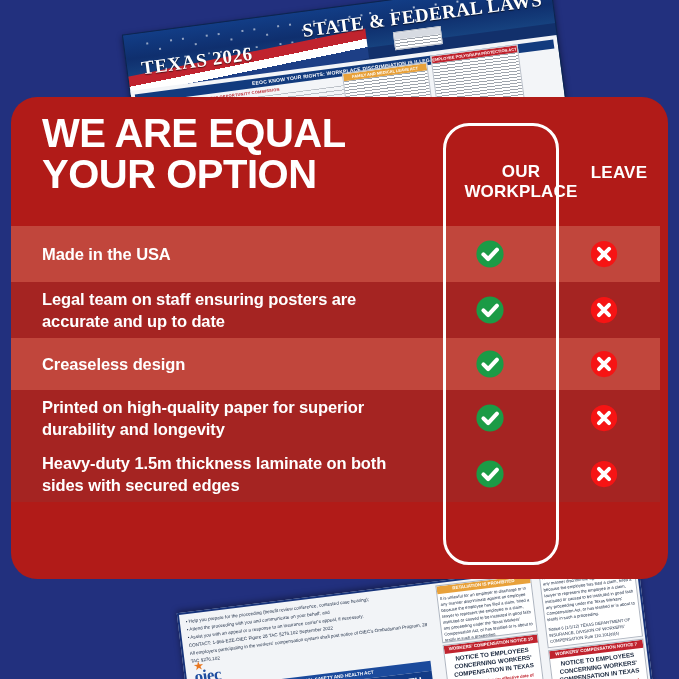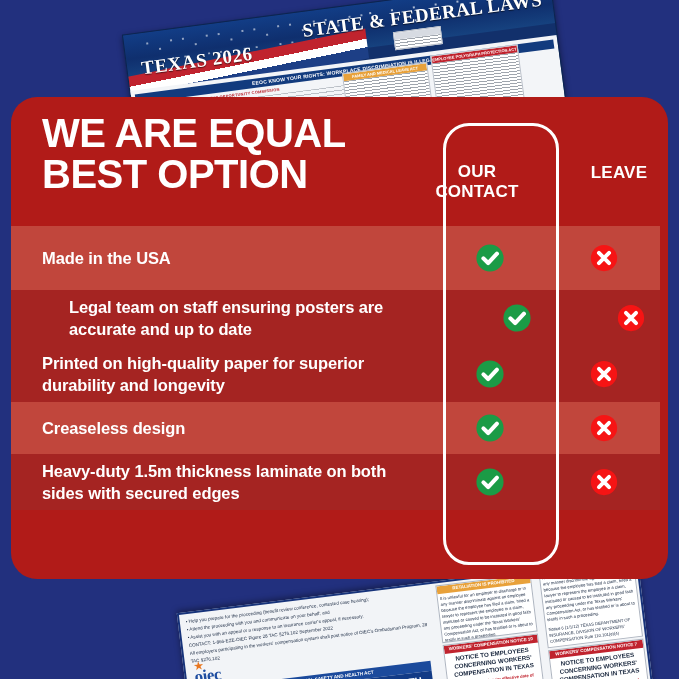--- a/index.html
+++ b/index.html
@@ -109,21 +109,21 @@
     position:absolute;left:31px;top:16px;
     color:#ffffff;font-weight:700;font-size:40px;line-height:41px;
     letter-spacing:-0.5px;
   }
   .col-head{
     position:absolute;top:0;height:129px;
     display:flex;align-items:center;justify-content:center;
     color:#ffffff;font-weight:700;font-size:17px;line-height:20px;
     text-align:center;letter-spacing:.2px;
   }
-  .col-head-ours{left:408px;width:116px;padding-top:40px;box-sizing:border-box;}
+  .col-head-ours{left:452px;width:116px;padding-top:40px;box-sizing:border-box;}
   .col-head-others{left:549px;width:118px;padding-top:22px;box-sizing:border-box;}
 
   
   .highlight{
     position:absolute;
     left:432px;top:26px;
     width:116px;height:442px;
     border:3.5px solid #ffffff;
     border-radius:26px;
     box-sizing:border-box;
@@ -231,55 +231,74 @@
       </div>
     </div>
   </div>
 </div>
 
 <div class="panel">
 
   <div class="panel-head">
     <div class="headline">
       <div>WE ARE EQUAL</div>
-      <div>BEST OPTION</div>
+      <div>YOUR OPTION</div>
     </div>
     <div class="col-head col-head-ours">
       <div>
         <div>OUR</div>
-        <div>CONTACT</div>
+        <div>WORKPLACE</div>
       </div>
     </div>
     <div class="col-head col-head-others">LEAVE</div>
   </div>
 
   <div class="highlight"></div>
 
   <div class="rows" id="rows">
-      <div class="row light" style="height: 64px;">
+      <div class="row light" style="height: 56px;">
         <div class="label">Made in the USA</div>
         <div class="cell">
           <span>
             <svg class="ico" viewBox="0 0 32 32" aria-hidden="true">
               <circle cx="16" cy="16" r="14.5" fill="#1b9b46"></circle>
               <path d="M9 16.4 L14 21.4 L23.4 11.4" fill="none" stroke="#ffffff" stroke-width="4.4" stroke-linecap="round" stroke-linejoin="round"></path>
             </svg>
           </span>
         </div>
         <div class="cell others">
           <span>
             <svg class="ico" viewBox="0 0 32 32" aria-hidden="true">
               <circle cx="16" cy="16" r="14" fill="#f61414"></circle>
               <path d="M10.6 10.6 L21.4 21.4 M21.4 10.6 L10.6 21.4" fill="none" stroke="#ffffff" stroke-width="4.2" stroke-linecap="round"></path>
             </svg>
           </span>
         </div>
       </div>
       <div class="row dark" style="height: 56px;">
-        <div class="label" style="padding-right: 22px; margin-left: 27px;">Legal team on staff ensuring posters are accurate and up to date</div>
+        <div class="label" style="padding-right: 22px;">Legal team on staff ensuring posters are accurate and up to date</div>
+        <div class="cell">
+          <span>
+            <svg class="ico" viewBox="0 0 32 32" aria-hidden="true">
+              <circle cx="16" cy="16" r="14.5" fill="#1b9b46"></circle>
+              <path d="M9 16.4 L14 21.4 L23.4 11.4" fill="none" stroke="#ffffff" stroke-width="4.4" stroke-linecap="round" stroke-linejoin="round"></path>
+            </svg>
+          </span>
+        </div>
+        <div class="cell others">
+          <span>
+            <svg class="ico" viewBox="0 0 32 32" aria-hidden="true">
+              <circle cx="16" cy="16" r="14" fill="#f61414"></circle>
+              <path d="M10.6 10.6 L21.4 21.4 M21.4 10.6 L10.6 21.4" fill="none" stroke="#ffffff" stroke-width="4.2" stroke-linecap="round"></path>
+            </svg>
+          </span>
+        </div>
+      </div>
+      <div class="row light" style="height: 52px;">
+        <div class="label">Creaseless design</div>
         <div class="cell">
           <span>
             <svg class="ico" viewBox="0 0 32 32" aria-hidden="true">
               <circle cx="16" cy="16" r="14.5" fill="#1b9b46"></circle>
               <path d="M9 16.4 L14 21.4 L23.4 11.4" fill="none" stroke="#ffffff" stroke-width="4.4" stroke-linecap="round" stroke-linejoin="round"></path>
             </svg>
           </span>
         </div>
         <div class="cell others">
           <span>
@@ -302,39 +321,20 @@
         </div>
         <div class="cell others">
           <span>
             <svg class="ico" viewBox="0 0 32 32" aria-hidden="true">
               <circle cx="16" cy="16" r="14" fill="#f61414"></circle>
               <path d="M10.6 10.6 L21.4 21.4 M21.4 10.6 L10.6 21.4" fill="none" stroke="#ffffff" stroke-width="4.2" stroke-linecap="round"></path>
             </svg>
           </span>
         </div>
       </div>
-      <div class="row light" style="height: 52px;">
-        <div class="label">Creaseless design</div>
-        <div class="cell">
-          <span>
-            <svg class="ico" viewBox="0 0 32 32" aria-hidden="true">
-              <circle cx="16" cy="16" r="14.5" fill="#1b9b46"></circle>
-              <path d="M9 16.4 L14 21.4 L23.4 11.4" fill="none" stroke="#ffffff" stroke-width="4.4" stroke-linecap="round" stroke-linejoin="round"></path>
-            </svg>
-          </span>
-        </div>
-        <div class="cell others">
-          <span>
-            <svg class="ico" viewBox="0 0 32 32" aria-hidden="true">
-              <circle cx="16" cy="16" r="14" fill="#f61414"></circle>
-              <path d="M10.6 10.6 L21.4 21.4 M21.4 10.6 L10.6 21.4" fill="none" stroke="#ffffff" stroke-width="4.2" stroke-linecap="round"></path>
-            </svg>
-          </span>
-        </div>
-      </div>
       <div class="row dark" style="height: 56px;">
         <div class="label" style="padding-right: 22px;">Heavy-duty 1.5m thickness laminate on both sides with secured edges</div>
         <div class="cell">
           <span>
             <svg class="ico" viewBox="0 0 32 32" aria-hidden="true">
               <circle cx="16" cy="16" r="14.5" fill="#1b9b46"></circle>
               <path d="M9 16.4 L14 21.4 L23.4 11.4" fill="none" stroke="#ffffff" stroke-width="4.4" stroke-linecap="round" stroke-linejoin="round"></path>
             </svg>
           </span>
         </div>

